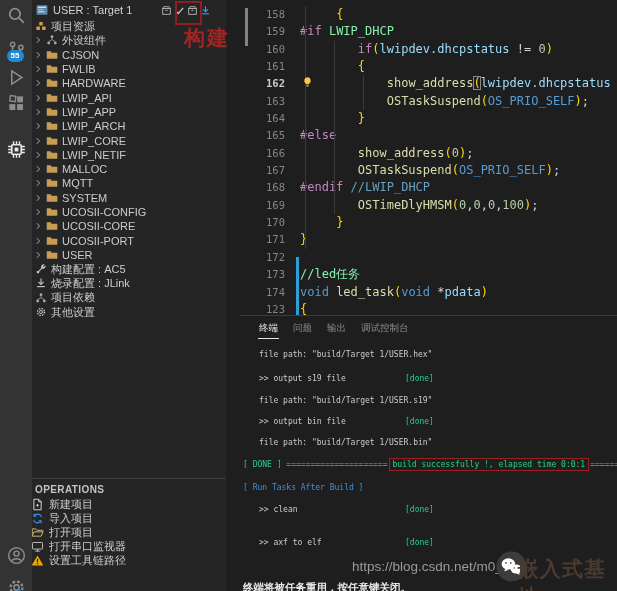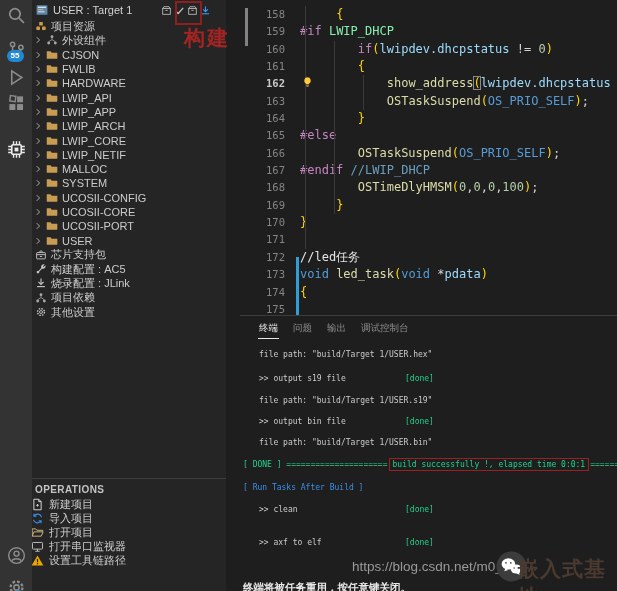--- a/index.html
+++ b/index.html
@@ -341,20 +341,33 @@
           <span class="chev">
             <svg viewBox="0 0 16 16" fill="none" stroke="currentColor" stroke-width="1.6">
               <path d="M6 3.5L10.5 8 6 12.5"></path>
             </svg>
           </span>
           <span class="ticon" style="color: rgb(201, 156, 84);">
             <svg viewBox="0 0 16 16" fill="currentColor">
               <path d="M1 3.6c0-.3.2-.5.5-.5h4.7l1.4 1.8h7a.5.5 0 0 1 .5.5v7a.5.5 0 0 1-.5.5h-13a.5.5 0 0 1-.6-.5z"></path>
             </svg>
           </span>
+          <span>MQTT</span>
+        </div>
+        <div class="trow d2">
+          <span class="chev">
+            <svg viewBox="0 0 16 16" fill="none" stroke="currentColor" stroke-width="1.6">
+              <path d="M6 3.5L10.5 8 6 12.5"></path>
+            </svg>
+          </span>
+          <span class="ticon" style="color: rgb(201, 156, 84);">
+            <svg viewBox="0 0 16 16" fill="currentColor">
+              <path d="M1 3.6c0-.3.2-.5.5-.5h4.7l1.4 1.8h7a.5.5 0 0 1 .5.5v7a.5.5 0 0 1-.5.5h-13a.5.5 0 0 1-.6-.5z"></path>
+            </svg>
+          </span>
           <span>SYSTEM</span>
         </div>
         <div class="trow d2">
           <span class="chev">
             <svg viewBox="0 0 16 16" fill="none" stroke="currentColor" stroke-width="1.6">
               <path d="M6 3.5L10.5 8 6 12.5"></path>
             </svg>
           </span>
           <span class="ticon" style="color: rgb(201, 156, 84);">
             <svg viewBox="0 0 16 16" fill="currentColor">
@@ -394,35 +407,20 @@
             <svg viewBox="0 0 16 16" fill="none" stroke="currentColor" stroke-width="1.6">
               <path d="M6 3.5L10.5 8 6 12.5"></path>
             </svg>
           </span>
           <span class="ticon" style="color: rgb(201, 156, 84);">
             <svg viewBox="0 0 16 16" fill="currentColor">
               <path d="M1 3.6c0-.3.2-.5.5-.5h4.7l1.4 1.8h7a.5.5 0 0 1 .5.5v7a.5.5 0 0 1-.5.5h-13a.5.5 0 0 1-.6-.5z"></path>
             </svg>
           </span>
           <span>USER</span>
-        </div>
-        <div class="trow d1">
-          <span class="chev">
-            <svg viewBox="0 0 16 16" fill="none" stroke="currentColor" stroke-width="1.6">
-              <path d="M6 3.5L10.5 8 6 12.5"></path>
-            </svg>
-          </span>
-          <span class="ticon" style="color: rgb(200, 200, 200);">
-            <svg viewBox="0 0 16 16" fill="none" stroke="currentColor" stroke-width="1.2">
-              <rect x="2.2" y="4.8" width="11.6" height="8.4" rx=".8"></rect>
-              <path d="M2.2 7.5h11.6M5.8 4.8L7 2.6h2l1.2 2.2"></path>
-              <path d="M6.5 10h3"></path>
-            </svg>
-          </span>
-          <span>芯片支持包</span>
         </div>
         <div class="trow d1">
           <span class="chev">
             <svg viewBox="0 0 16 16" fill="none" stroke="currentColor" stroke-width="1.6">
               <path d="M6 3.5L10.5 8 6 12.5"></path>
             </svg>
           </span>
           <span class="ticon" style="color: rgb(200, 200, 200);">
             <svg viewBox="0 0 16 16" fill="currentColor">
               <path d="M12.9 2.1l-2.3 2.3 1 1 2.3-2.3a3.4 3.4 0 0 1-4.5 4.4L5 11.9l-1-1 4.4-4.4a3.4 3.4 0 0 1 4.5-4.4z"></path>
@@ -554,38 +552,39 @@
         <div class="gl">165</div>
         <div class="gl">166</div>
         <div class="gl">167</div>
         <div class="gl">168</div>
         <div class="gl">169</div>
         <div class="gl">170</div>
         <div class="gl">171</div>
         <div class="gl">172</div>
         <div class="gl">173</div>
         <div class="gl">174</div>
-        <div class="gl">175</div>
+        <div class="gl">123</div>
       </div>
     <div class="code" id="code">
         <div class="cl"><span style="color: rgb(212, 212, 212);">     </span><span style="color: rgb(255, 215, 0);">{</span></div>
         <div class="cl"><span style="color: rgb(197, 134, 192);">#if</span><span style="color: rgb(212, 212, 212);"> </span><span style="color: #86efac;">LWIP_DHCP</span></div>
         <div class="cl"><span style="color: rgb(212, 212, 212);">        </span><span style="color: rgb(197, 134, 192);">if</span><span style="color: rgb(255, 215, 0);">(</span><span style="color: rgb(156, 220, 254);">lwipdev.dhcpstatus</span><span style="color: rgb(212, 212, 212);"> != </span><span style="color: rgb(181, 206, 168);">0</span><span style="color: rgb(255, 215, 0);">)</span></div>
         <div class="cl"><span style="color: rgb(212, 212, 212);">        </span><span style="color: rgb(255, 215, 0);">{</span></div>
         <div class="cl"><span style="color: rgb(212, 212, 212);">            </span><span style="color: rgb(220, 220, 170);">show_address</span><span class="boxed" style="color: rgb(255, 215, 0);">(</span><span style="color: rgb(156, 220, 254);">lwipdev.dhcpstatus</span></div>
         <div class="cl"><span style="color: rgb(212, 212, 212);">            </span><span style="color: rgb(220, 220, 170);">OSTaskSuspend</span><span style="color: rgb(255, 215, 0);">(</span><span style="color: rgb(86, 156, 214);">OS_PRIO_SELF</span><span style="color: rgb(255, 215, 0);">)</span><span style="color: rgb(212, 212, 212);">;</span></div>
         <div class="cl"><span style="color: rgb(212, 212, 212);">        </span><span style="color: rgb(255, 215, 0);">}</span></div>
         <div class="cl"><span style="color: rgb(197, 134, 192);">#else</span></div>
+        <div class="cl"><span style="color: rgb(212, 212, 212);">        </span><span style="color: rgb(220, 220, 170);">show_address</span><span style="color: rgb(255, 215, 0);">(</span><span style="color: rgb(181, 206, 168);">0</span><span style="color: rgb(255, 215, 0);">)</span><span style="color: rgb(212, 212, 212);">;</span></div>
         <div class="cl"><span style="color: rgb(212, 212, 212);">        </span><span style="color: rgb(220, 220, 170);">OSTaskSuspend</span><span style="color: rgb(255, 215, 0);">(</span><span style="color: rgb(86, 156, 214);">OS_PRIO_SELF</span><span style="color: rgb(255, 215, 0);">)</span><span style="color: rgb(212, 212, 212);">;</span></div>
         <div class="cl"><span style="color: rgb(197, 134, 192);">#endif</span><span style="color: rgb(212, 212, 212);"> </span><span style="color: rgb(106, 159, 192);">//LWIP_DHCP</span></div>
         <div class="cl"><span style="color: rgb(212, 212, 212);">        </span><span style="color: rgb(220, 220, 170);">OSTimeDlyHMSM</span><span style="color: rgb(255, 215, 0);">(</span><span style="color: rgb(181, 206, 168);">0</span><span style="color: rgb(212, 212, 212);">,</span><span style="color: rgb(181, 206, 168);">0</span><span style="color: rgb(212, 212, 212);">,</span><span style="color: rgb(181, 206, 168);">0</span><span style="color: rgb(212, 212, 212);">,</span><span style="color: rgb(181, 206, 168);">100</span><span style="color: rgb(255, 215, 0);">)</span><span style="color: rgb(212, 212, 212);">;</span></div>
         <div class="cl"><span style="color: rgb(212, 212, 212);">     </span><span style="color: rgb(255, 215, 0);">}</span></div>
         <div class="cl"><span style="color: rgb(255, 215, 0);">}</span></div>
         <div class="cl"></div>
-        <div class="cl"><span style="color: #e5e5e5;">//led任务</span></div>
+        <div class="cl"><span style="color: #86efac;">//led任务</span></div>
         <div class="cl"><span style="color: rgb(86, 156, 214);">void</span><span style="color: rgb(212, 212, 212);"> </span><span style="color: rgb(220, 220, 170);">led_task</span><span style="color: rgb(255, 215, 0);">(</span><span style="color: rgb(86, 156, 214);">void</span><span style="color: rgb(212, 212, 212);"> *</span><span style="color: rgb(156, 220, 254);">pdata</span><span style="color: rgb(255, 215, 0);">)</span></div>
         <div class="cl"><span style="color: rgb(255, 215, 0);">{</span></div>
       </div>
     <div class="guide" style="left:64.5px;top:6px;height:243px;"></div>
     <div class="guide" style="left:93.5px;top:41px;height:173px;"></div>
     <div class="guide" style="left:122.5px;top:75px;height:35px;"></div>
     <div class="modbar"></div>
     <div class="bulb">
         <svg viewBox="0 0 16 18">
           <path d="M8 1.5a4.8 4.8 0 0 1 2.6 8.8c-.5.4-.6.9-.6 1.2H6c0-.3-.1-.8-.6-1.2A4.8 4.8 0 0 1 8 1.5z" fill="#ffc83d"></path>

